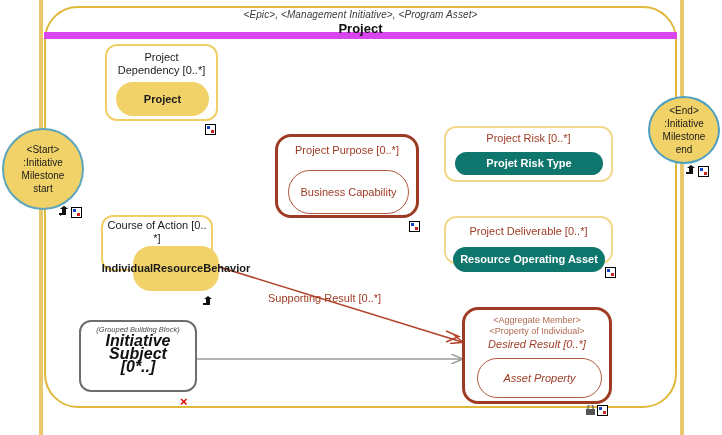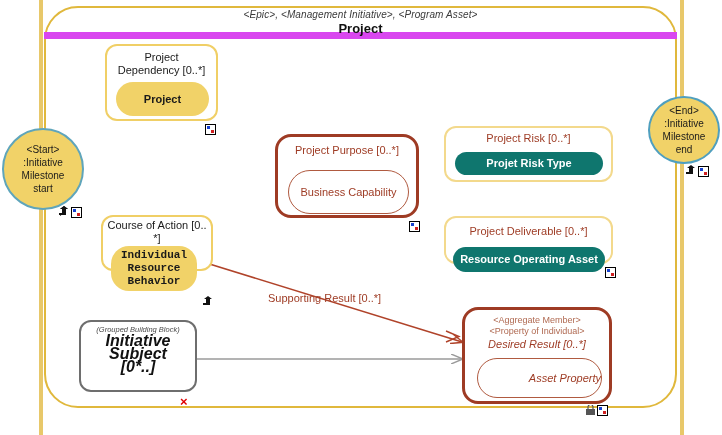--- a/index.html
+++ b/index.html
@@ -113,21 +113,21 @@
     border-radius: 22px;
     background: #ffffff;
     color: #9e3b24;
     font-size: 11px;
     display: flex;
     align-items: center;
     justify-content: center;
     text-align: center;
     line-height: 13px;
   }
-  .rr-inner.italic { font-style: italic; justify-content: flex-end; }
+  .rr-inner.italic { font-style: italic; }
 
   .pill-red {
     position: absolute;
     background: #0f766e;
     border-radius: 16px;
     color: #ffffff;
     font-size: 11px;
     font-weight: bold;
     display: flex;
     align-items: center;
@@ -332,21 +332,21 @@
   <div class="node box-yellow" style="left:444px; top:216px; width:169px; height:48px;">
     <div class="box-label-red" style="padding-top:7px;">Project Deliverable [0..*]</div>
     <div class="pill-red" style="left:7px; top:29px; width:152px; height:25px;">
       <span>Resource Operating Asset</span>
     </div>
   </div>
 
   <div class="node box-yellow strong" style="left:101px; top:215px; width:112px; height:56px;">
     <div class="box-label-yellow" style="padding-top:2px;">Course of Action [0..</div>
     <div class="box-label-yellow" style="padding-top:0;">*]</div>
-    <div class="pill-yellow" style="left:8px; top:29px; width:86px; height:45px; flex-direction:column;font-family:Liberation Mono, monospace;">
+    <div class="pill-yellow" style="left:30px; top:29px; width:86px; height:45px; flex-direction:row;">
       <span>Individual</span>
       <span>Resource</span>
       <span>Behavior</span>
     </div>
   </div>
 
   <div class="node box-grey" style="left:79px; top:320px; width:118px; height:72px;">
     <div class="grey-stereo">(Grouped Building Block)</div>
     <div class="grey-name">Initiative Subject</div>
     <div class="grey-name">[0*..]</div>

